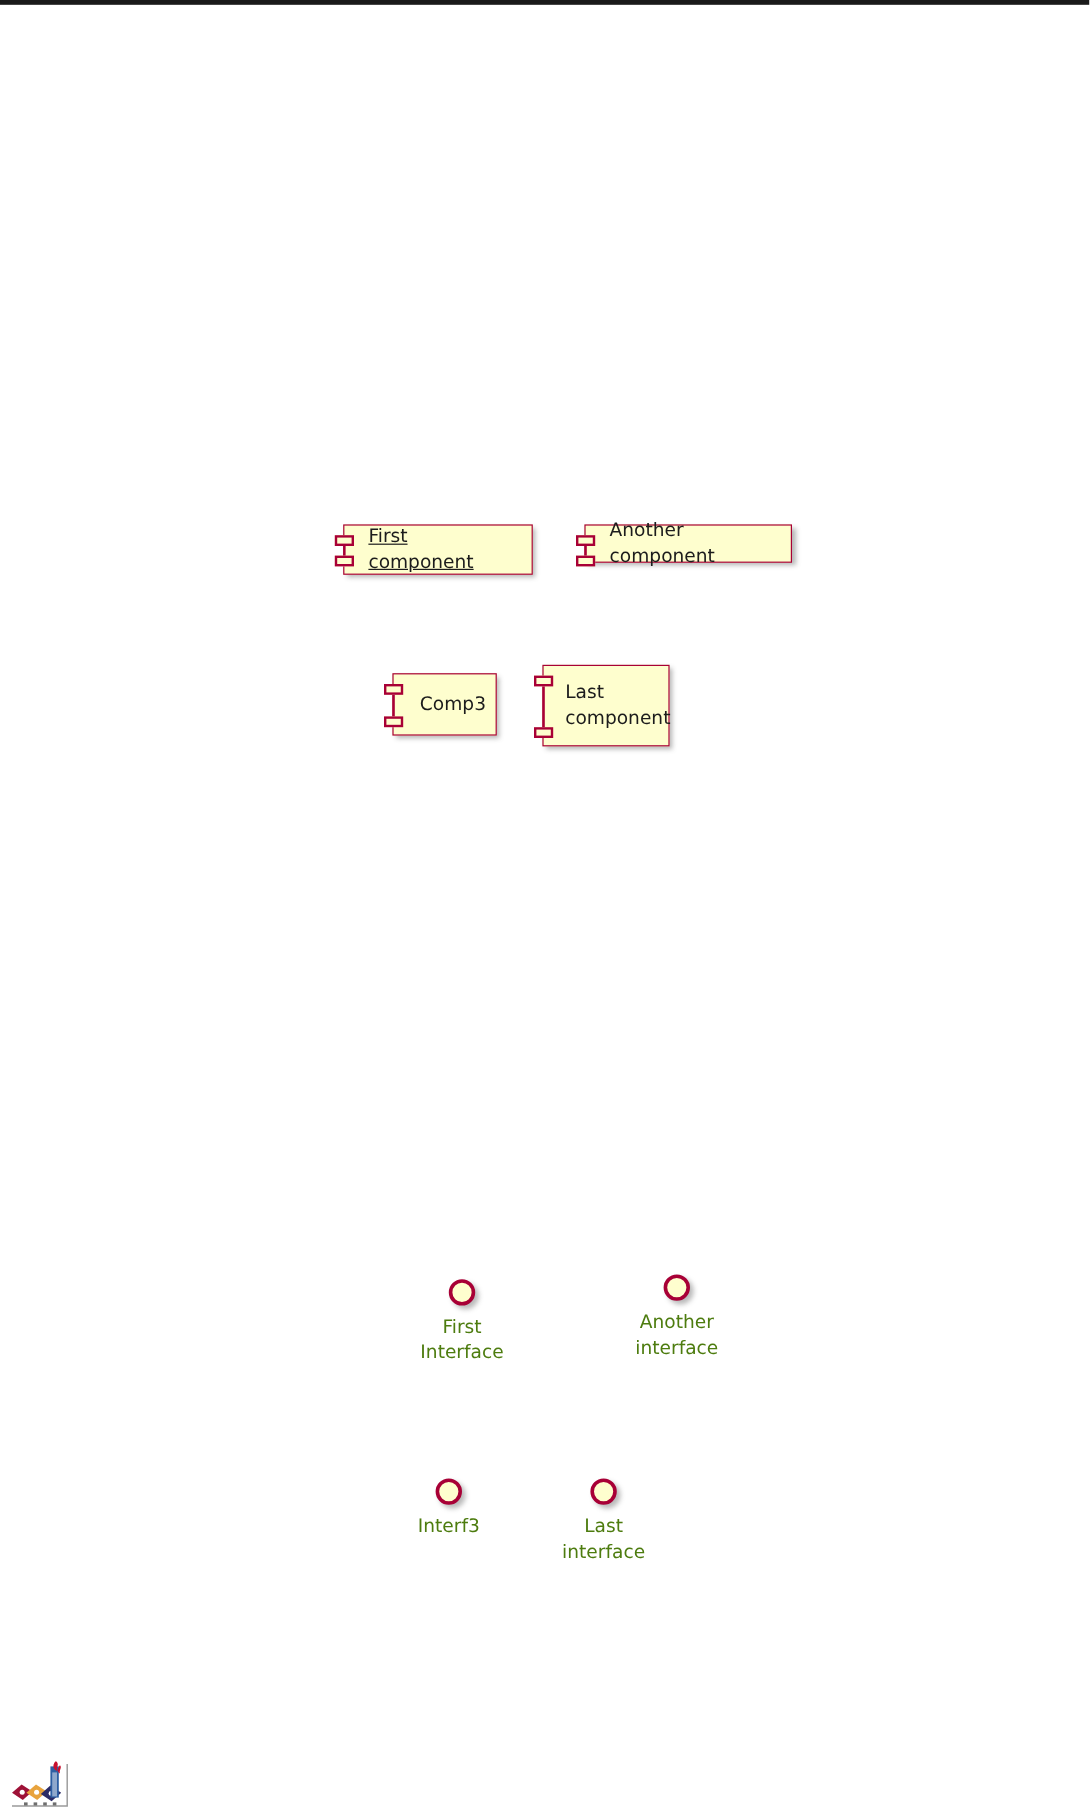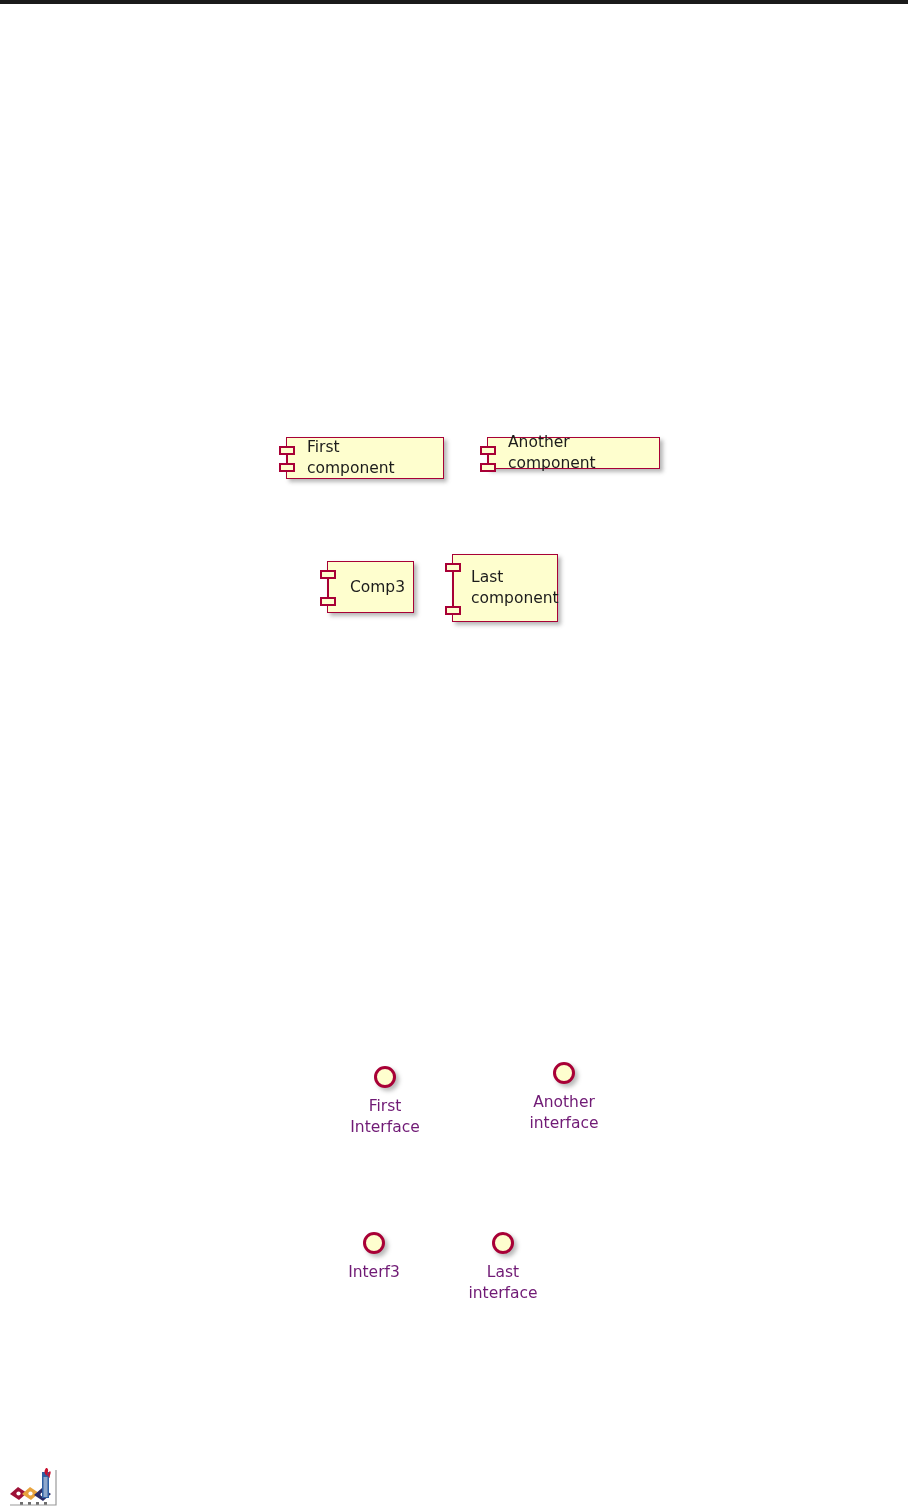--- a/index.html
+++ b/index.html
@@ -84,21 +84,21 @@
     border-radius: 50%;
     background: #FEFECE;
     border: 3px solid #A80036;
     box-shadow: 3px 3px 4px rgba(80,80,80,0.40);
   }
   .interface .label {
     position: absolute;
     left: 50%;
     transform: translateX(-50%);
     top: 30px;
-    color: #701a75;
+    color: #4d7c0f;
     font-size: 15.5px;
     line-height: 21px;
     white-space: pre-line;
     text-align: center;
   }
 
   
   #logo {
     position: absolute;
     left: 6px;
@@ -112,21 +112,21 @@
 
 <div id="canvas">
 
   <div id="top-rule"></div>
 
   <div id="components-layer">
       <div class="component single" style="left: 286px; top: 437px; width: 158px; height: 42px;">
         <div class="port-stem" style="top: 12px; height: 18px;"></div>
         <div class="port-box" style="top: 8px;"></div>
         <div class="port-box" style="top: 25px;"></div>
-        <div class="label" style="padding-left: 20px; padding-right: 16px;">First component</div>
+        <div class="label" style="padding-left: 20px; padding-right: 16px; text-decoration: underline;">First component</div>
       </div>
       <div class="component single" style="left: 487px; top: 437px; width: 173px; height: 32px;">
         <div class="port-stem" style="top: 12px; height: 18px;"></div>
         <div class="port-box" style="top: 8px;"></div>
         <div class="port-box" style="top: 25px;"></div>
         <div class="label" style="padding-left: 20px; padding-right: 8px;">Another component</div>
       </div>
       <div class="component single" style="left: 327px; top: 561px; width: 87px; height: 52px; text-align: right;">
         <div class="port-stem" style="top: 12px; height: 28px;"></div>
         <div class="port-box" style="top: 8px;"></div>

